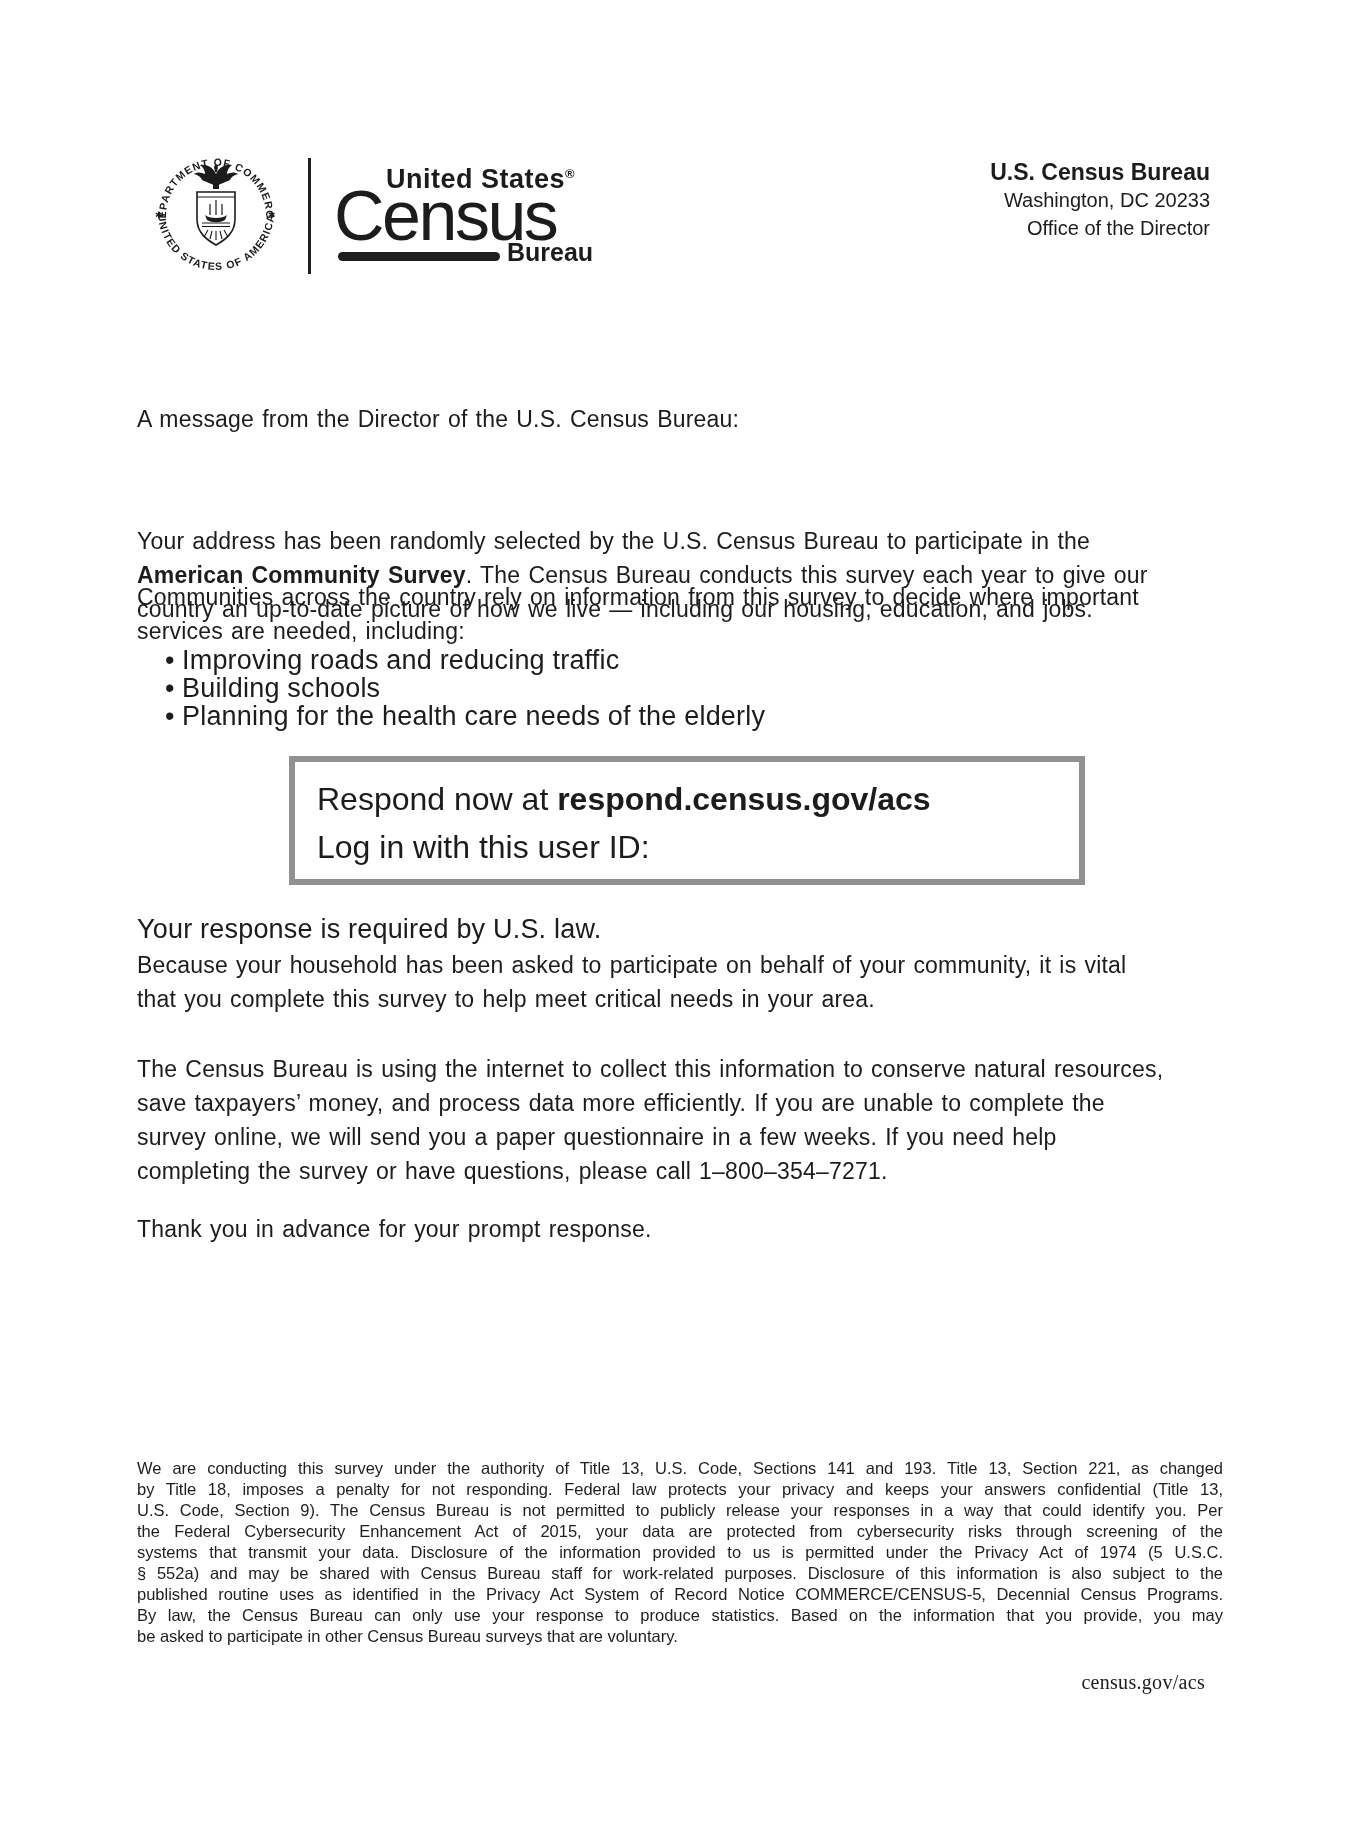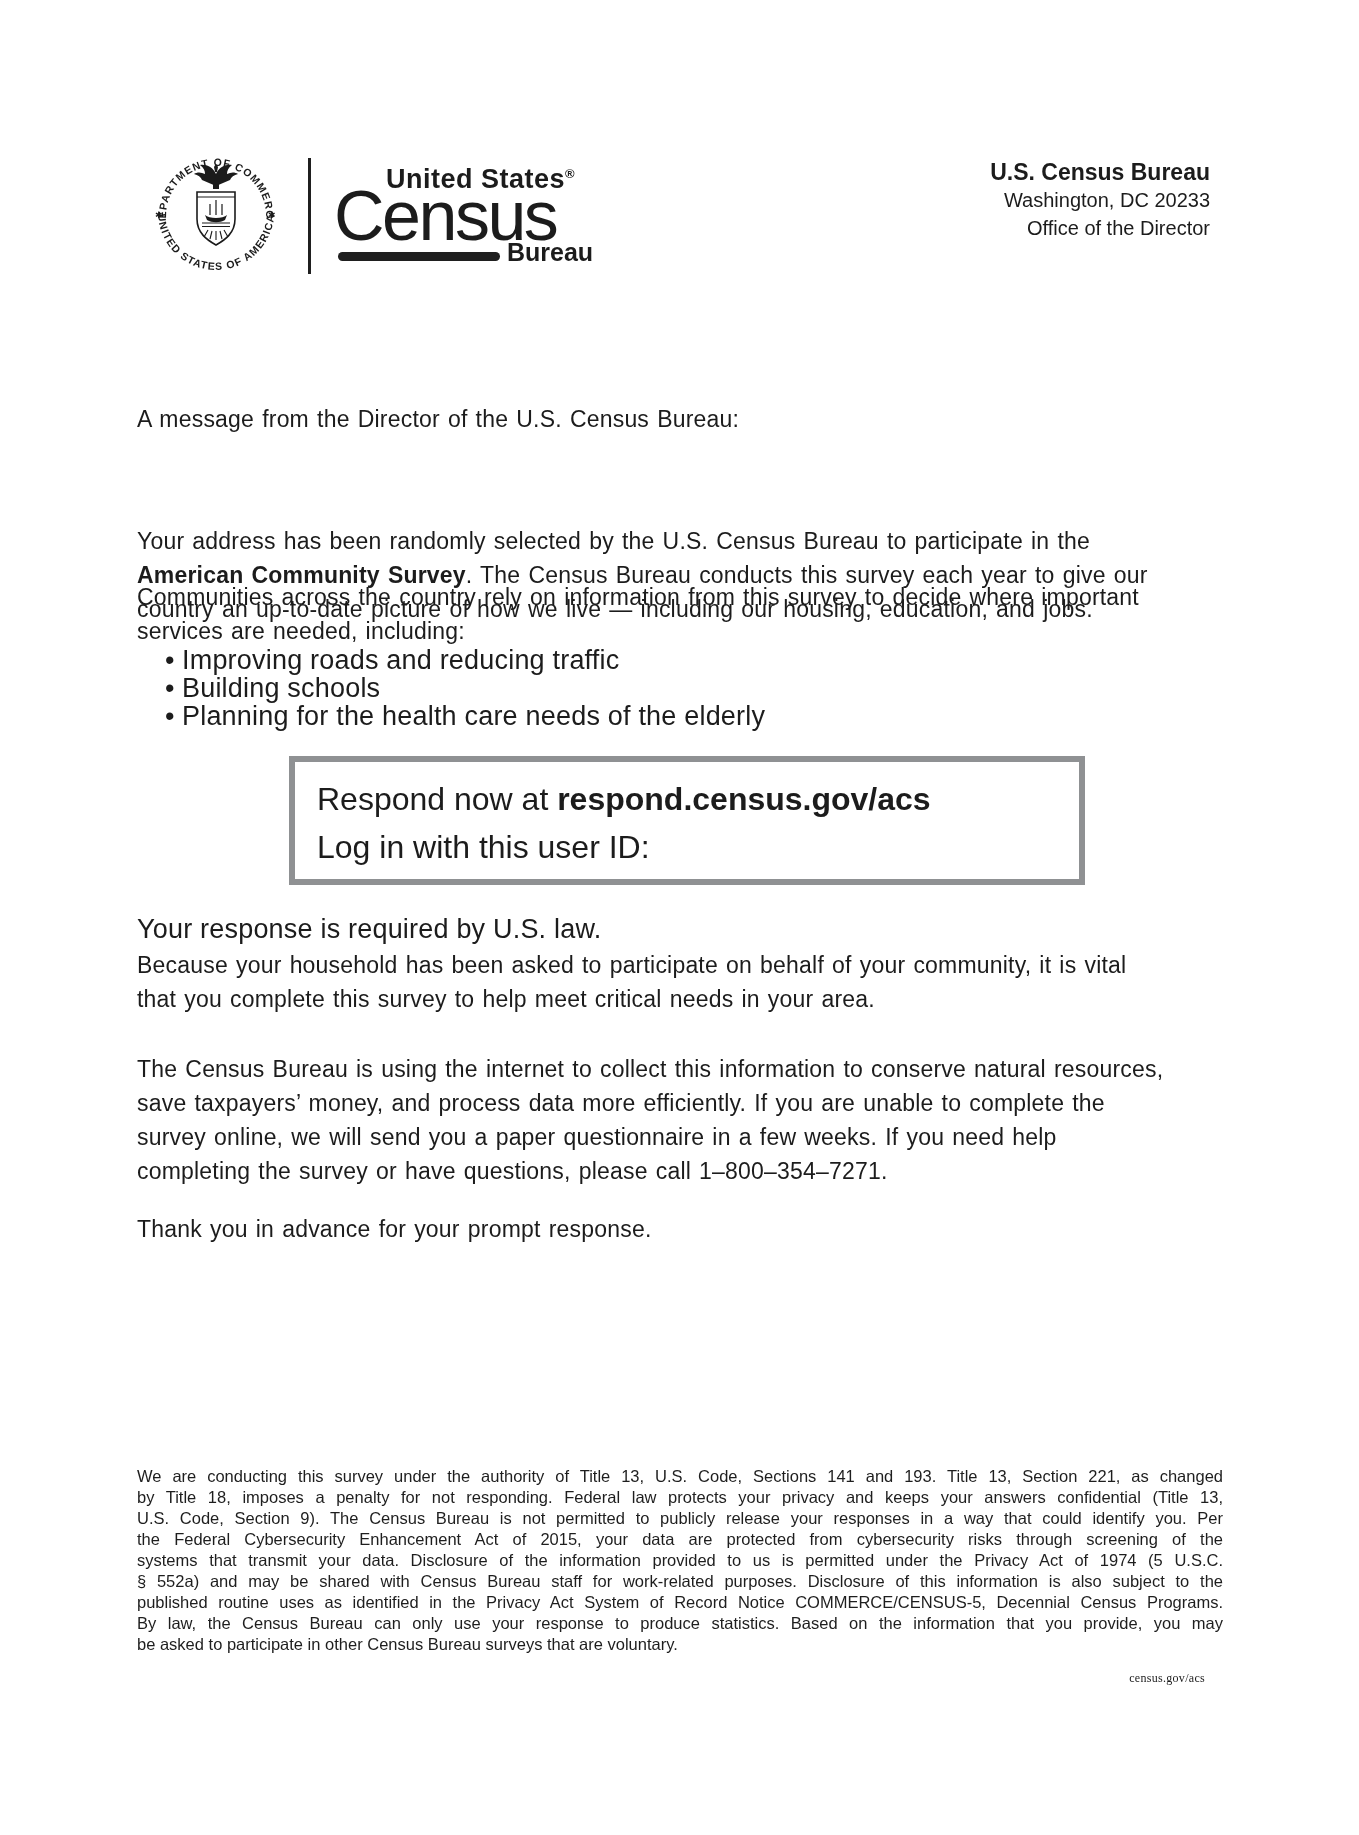--- a/index.html
+++ b/index.html
@@ -35,24 +35,24 @@
     position:absolute;left:289px;top:756px;width:796px;height:129px;
     box-sizing:border-box;border:6px solid #8f9193;background:#fff;
     padding:13px 0 4px 22px;font-size:32px;line-height:48px;white-space:nowrap;
   }
   .respond-url{font-weight:800;}
   .law-heading{position:absolute;left:137px;top:912px;font-size:27px;font-weight:400;line-height:34px;letter-spacing:.2px;}
   .p3{top:948px;}
   .p4{top:1052px;}
   .p5{top:1212px;}
   
-  .legal{position:absolute;left:137px;top:1458px;width:1086px;font-size:16.5px;line-height:21px;color:#1e1e1e;margin-top:8px;}
+  .legal{position:absolute;left:137px;top:1458px;width:1086px;font-size:16.5px;line-height:21px;color:#1e1e1e;}
   .legal-main{white-space:pre-line;text-align:justify;text-align-last:justify;}
   .legal-last{text-align:left;}
-  .footer-url{position:absolute;right:154px;top:1671px;font-family:"Liberation Serif", serif;font-size:12px;letter-spacing:.3px;}
+  .footer-url{position:absolute;right:154px;top:1671px;font-family:"Liberation Serif", serif;font-size:20px;letter-spacing:.3px;}
   strong{font-weight:800;}
 </style>
 </head>
 <body>
 
 <div class="page">
 
   <svg class="seal" width="128" height="128" viewBox="0 0 128 128">
     <defs>
       <path id="arcTop" d="M 14,66 A 50,50 0 0 1 114,66" fill="none"></path>

